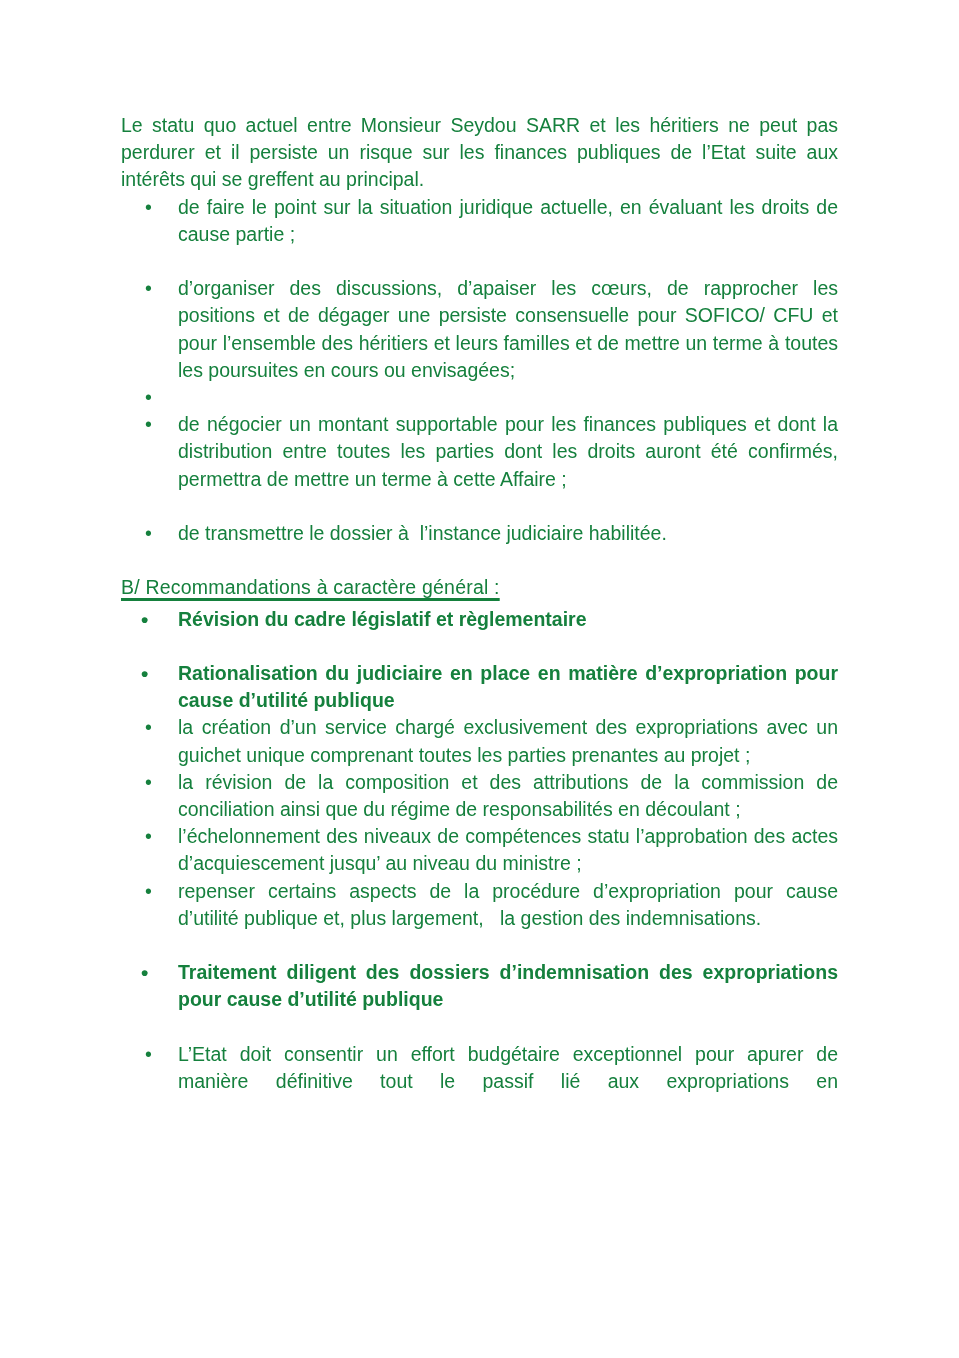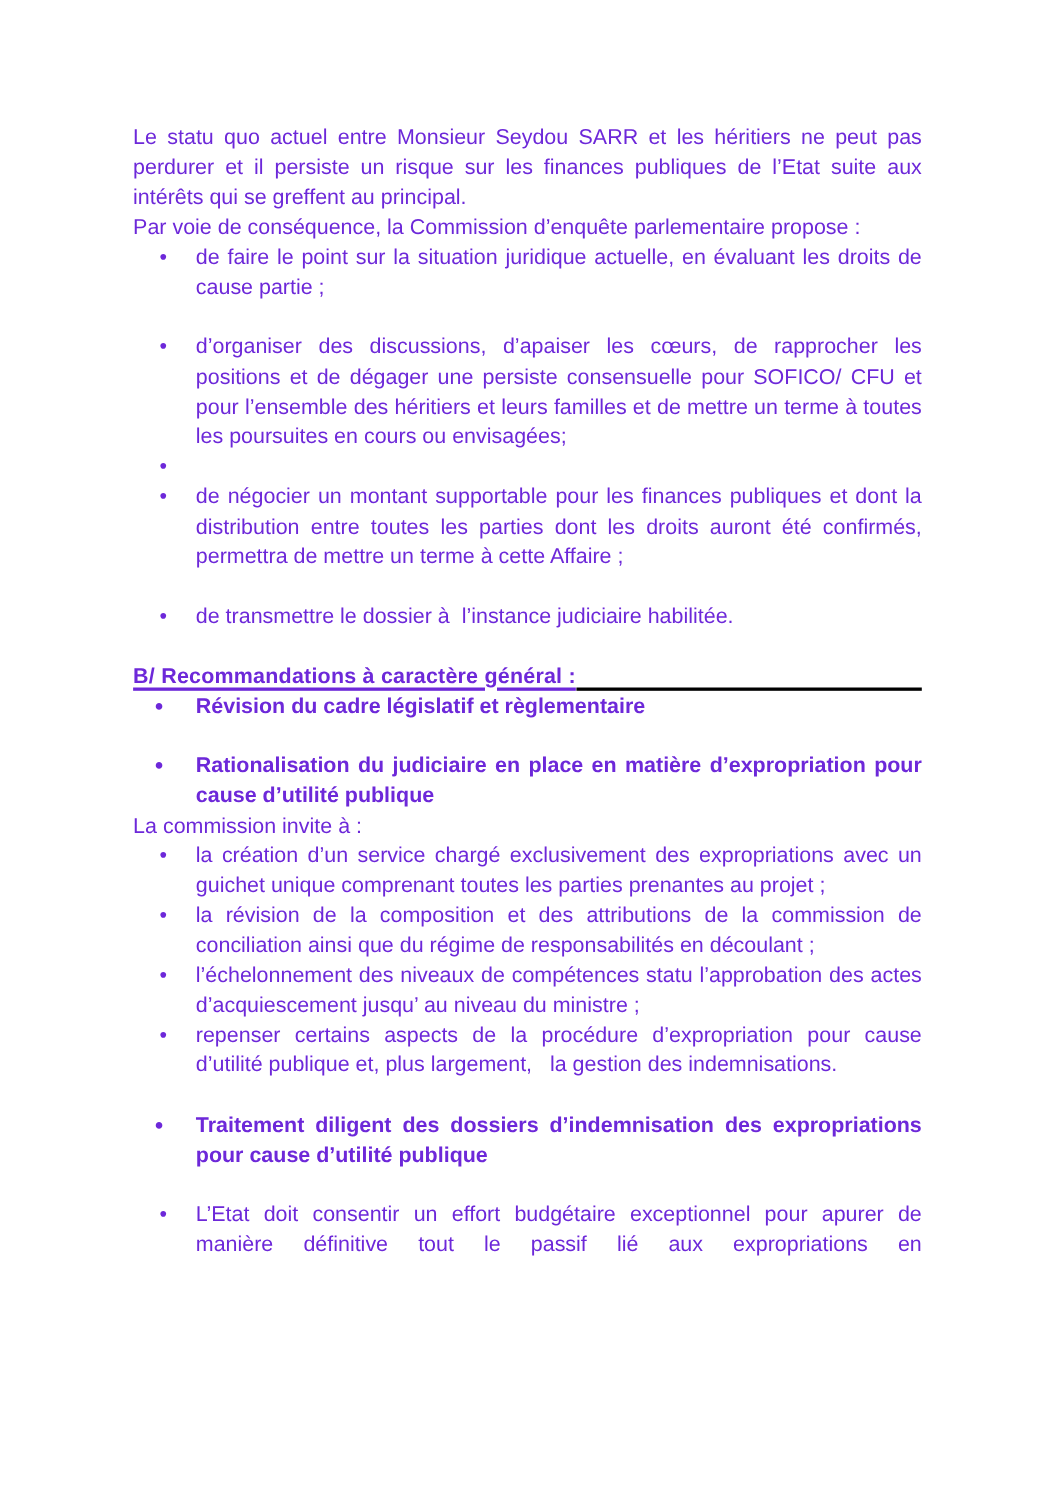--- a/index.html
+++ b/index.html
@@ -6,21 +6,21 @@
     margin: 0;
     padding: 0;
     background: #ffffff;
   }
   .page {
     position: relative;
     width: 959px;
     height: 1358px;
     box-sizing: border-box;
     background: #ffffff;
-    color: #6d28d9;
+    color: #15803d;
     font-family: "Liberation Sans", "DejaVu Sans", sans-serif;
     font-size: 19.5px;
     line-height: 27.2px;
     padding: 112px 121px 3px 121px;
     overflow: hidden;
   }
   .para {
     margin: 0;
     text-align: justify;
   }
@@ -49,44 +49,44 @@
     flex: 0 0 37px;
     font-size: 21px;
   }
   .bhead .bhead-text {
     flex: 1 1 auto;
     text-align: justify;
   }
   
   .heading-b {
     display: flex;
-    align-items: flex-end;
-    font-weight: 700;
+    align-items: flex-start;
+    font-weight: 400;
     letter-spacing: 0.2px;
+    flex-direction: column;
   }
   .heading-b .hb-text {
     text-decoration: underline;
     text-decoration-thickness: 2.5px;
     text-underline-offset: 4px;
     white-space: nowrap;
   }
   .heading-b .hb-fill {
     flex: 1 1 auto;
     border-bottom: 3px solid #000000;
     margin-bottom: 1px;
   }
 </style>
 </head>
 <body>
 
 <div class="page">
 
   <p class="para">Le statu quo actuel entre Monsieur Seydou SARR et les héritiers ne peut pas perdurer et il persiste un risque sur les finances publiques de l’Etat suite aux intérêts qui se greffent au principal.</p>
 
-  <p class="para">Par voie de conséquence, la Commission d’enquête parlementaire propose :</p>
 
   <div class="li">
     <span class="bullet">•</span>
     <span class="li-text">de faire le point sur la situation juridique actuelle, en évaluant les droits de cause partie ;</span>
   </div>
 
   <div class="gap"></div>
 
   <div class="li">
     <span class="bullet">•</span>
@@ -123,21 +123,20 @@
   </div>
 
 
   <div class="gap"></div>
 
   <div class="bhead">
     <span class="bullet">•</span>
     <span class="bhead-text">Rationalisation du judiciaire en place en matière d’expropriation pour cause d’utilité publique</span>
   </div>
 
-  <p class="para">La commission invite à :</p>
 
   <div class="li">
     <span class="bullet">•</span>
     <span class="li-text">la création d’un service chargé exclusivement des expropriations avec un guichet unique comprenant toutes les parties prenantes au projet ;</span>
   </div>
 
   <div class="li">
     <span class="bullet">•</span>
     <span class="li-text">la révision de la composition et des attributions de la commission de conciliation ainsi que du régime de responsabilités en découlant ;</span>
   </div>

